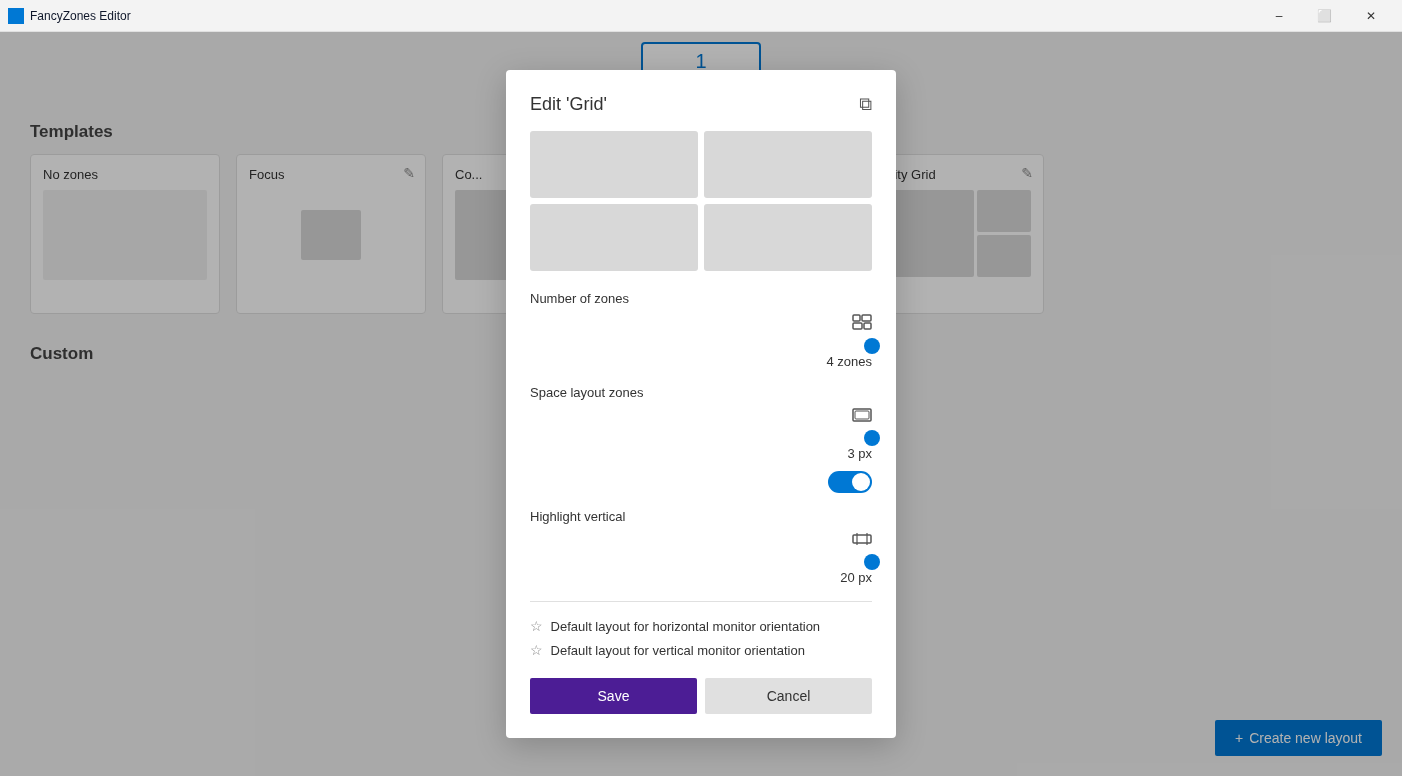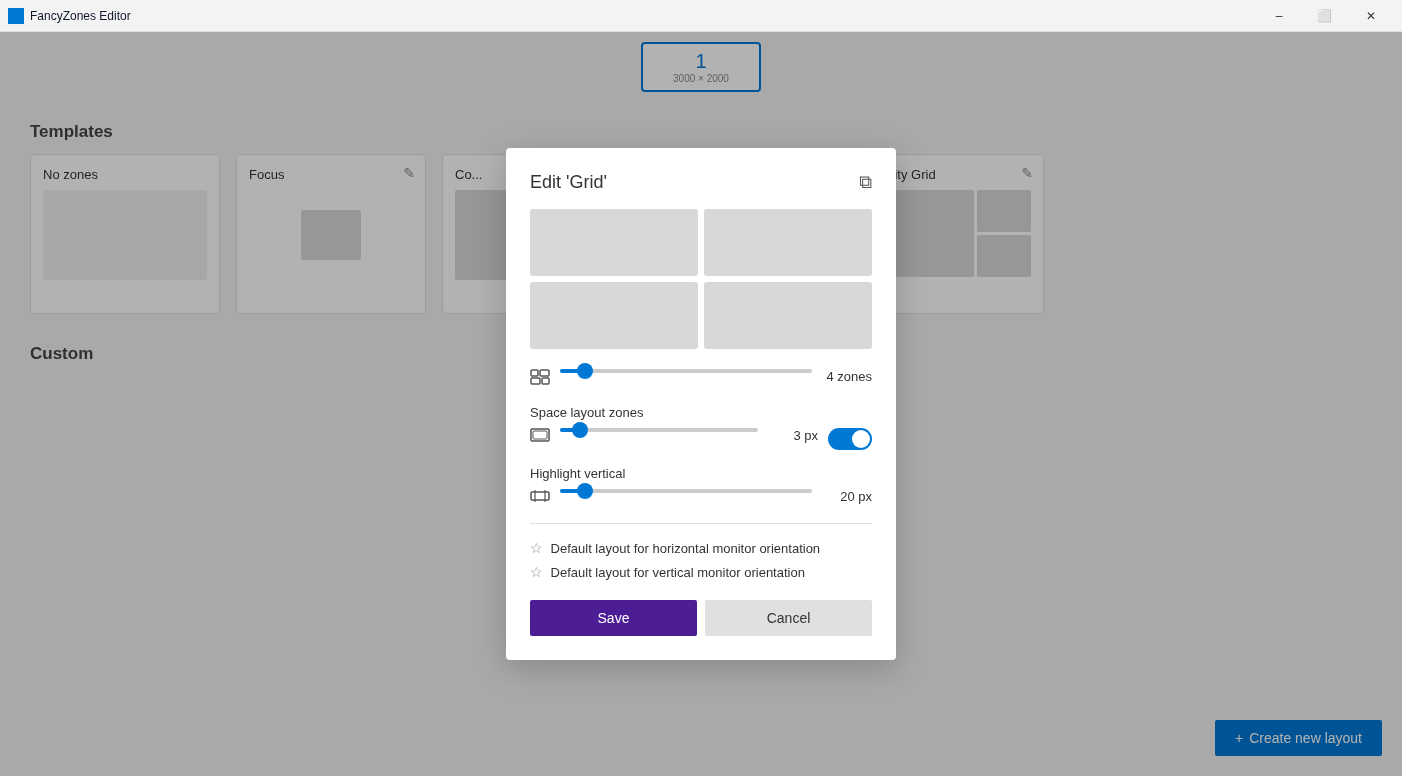--- a/index.html
+++ b/index.html
@@ -280,23 +280,24 @@
     }
 
     
     .setting-label {
       font-size: 13px;
       color: #333;
       margin-bottom: 8px;
     }
     .setting-row {
       display: flex;
-      align-items: flex-start;
+      align-items: flex-end;
       gap: 10px;
       margin-bottom: 16px;
+      flex-direction: column;
     }
     .setting-icon {
       color: #555;
       font-size: 16px;
       width: 20px;
       flex-shrink: 0;
     }
     .slider-container {
       flex: 1;
       position: relative;
@@ -488,20 +489,21 @@
         <span class="modal-copy-icon">⧉</span>
       </div>
 
       <div class="modal-preview">
         <div class="modal-preview-cell"></div>
         <div class="modal-preview-cell"></div>
         <div class="modal-preview-cell"></div>
         <div class="modal-preview-cell"></div>
       </div>
 
+      <div class="setting-label">Number of zones</div>
       <div class="setting-row">
         <span class="setting-icon">
           <svg width="20" height="16" viewBox="0 0 20 16" fill="none" xmlns="http://www.w3.org/2000/svg">
             <rect x="1" y="1" width="7" height="6" rx="1" stroke="#555" stroke-width="1.5"></rect>
             <rect x="10" y="1" width="9" height="6" rx="1" stroke="#555" stroke-width="1.5"></rect>
             <rect x="1" y="9" width="9" height="6" rx="1" stroke="#555" stroke-width="1.5"></rect>
             <rect x="12" y="9" width="7" height="6" rx="1" stroke="#555" stroke-width="1.5"></rect>
           </svg>
         </span>
         <div class="slider-container">

